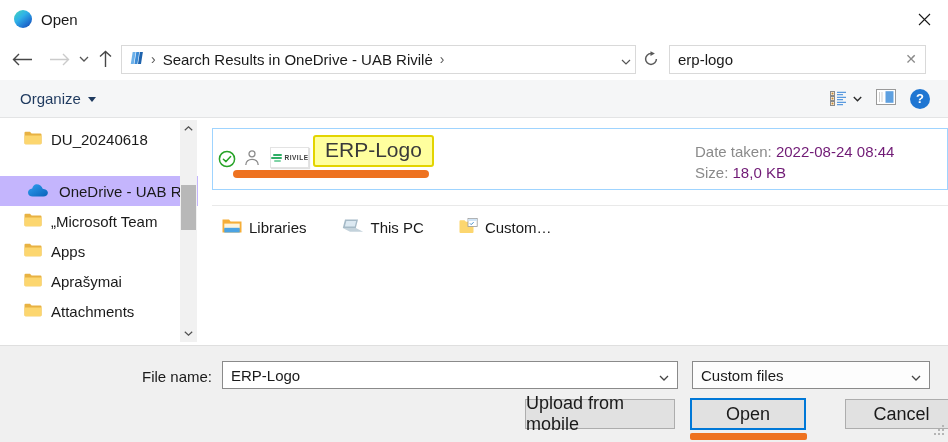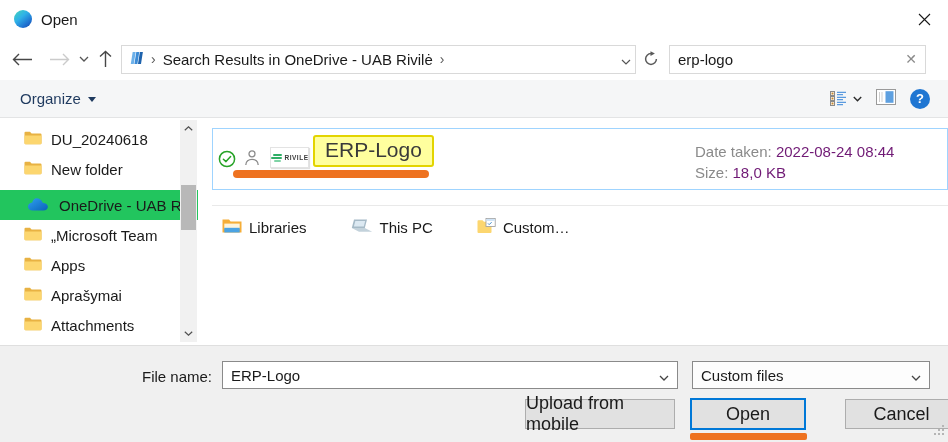--- a/index.html
+++ b/index.html
@@ -47,21 +47,21 @@
   .cmd-right { margin-left: auto; display: flex; align-items: center; gap: 14px; }
   .view-group { display: flex; align-items: center; gap: 6px; }
   .help-btn { width: 20px; height: 20px; border-radius: 50%; background: #1f76d2; color: #fff;
     font-size: 13px; font-weight: bold; display: flex; align-items: center; justify-content: center; }
 
   
   .content { height: 227px; display: flex; background: #fff; }
   .sidebar { width: 198px; position: relative; overflow: hidden; padding-top: 6px; flex: none; }
   .side-item { height: 30px; display: flex; align-items: center; gap: 9px; padding-left: 24px; white-space: nowrap; }
   .side-item.drive { padding-left: 27px; }
-  .side-item.selected { background: #22c55e; }
+  .side-item.selected { background: #c4b5fd; margin-top: 16px; }
   .side-gap { height: 6px; }
   .scrollbar { position: absolute; top: 2px; right: 1px; bottom: 3px; width: 17px; background: #f1f1f1; }
   .sb-btn { height: 17px; display: flex; align-items: center; justify-content: center; }
   .sb-thumb { position: absolute; left: 1px; right: 1px; top: 65px; height: 45px; background: #b8b8b8; }
   .sb-down { position: absolute; bottom: 0; left: 0; right: 0; }
 
   .main { flex: 1; position: relative; background: #fff; }
   .file-item { position: absolute; left: 14px; right: 0; top: 10px; height: 62px; border: 1px solid #9fd4ff; }
   .check-ico { position: absolute; left: 5px; top: 21px; }
   .person-ico { position: absolute; left: 31px; top: 20px; }
@@ -75,21 +75,21 @@
   .logo-word { font-size: 6.5px; font-weight: bold; letter-spacing: .5px; color: #3a3a3a; }
   .name-hl { position: absolute; left: 100px; top: 6px; background: #ffff9e; border: 2px solid #e3d400;
     border-radius: 3px; padding: 1px 10px 3px; font-size: 21px; color: #3a3a3a; }
   .orange-bar { position: absolute; left: 20px; top: 41px; width: 196px; height: 8px; background: #ee7220; border-radius: 4px; }
   .item-details { position: absolute; left: 482px; top: 12px; line-height: 21px; white-space: nowrap; }
   .dl { color: #8a8a8a; }
   .dv { color: #701a75; text-align: center; }
 
   .search-again { position: absolute; left: 14px; right: 0; top: 87px; border-top: 1px solid #e9e9e9; }
   .sa-label { color: #8a8a8a; margin: 9px 0 0 9px; }
-  .sa-row { display: flex; align-items: center; gap: 44px; margin: 12px 0 0 10px; }
+  .sa-row { display: flex; align-items: center; gap: 35px; margin: 12px 0 0 10px; }
   .sa-opt { display: flex; align-items: center; gap: 7px; white-space: nowrap; }
 
   
   .footer { height: 97px; background: #f0f0f0; border-top: 1px solid #dfdfdf; position: relative; }
   .fn-label { position: absolute; left: 0; top: 22px; width: 212px; text-align: right; }
   .combo { position: absolute; height: 28px; border: 1px solid #8a8a8a; background: #fff;
     display: flex; align-items: center; padding: 0 8px; }
   .combo input { border: none; outline: none; flex: 1; font: inherit; background: transparent; color: #1a1a1a; }
   .combo .cv { flex: 1; }
   .combo-name { left: 222px; top: 15px; width: 456px; }
@@ -214,27 +214,20 @@
 
   <div class="content">
 
     <div class="sidebar">
       <div class="side-item">
         <span><svg width="18" height="14" viewBox="0 0 18 14">
               <path d="M.5 1.8 Q.5 .7 1.6 .7 H6 L7.6 2.5 H16.4 Q17.5 2.5 17.5 3.6 V12 Q17.5 13.2 16.3 13.2 H1.7 Q.5 13.2 .5 12 Z" fill="#e8b243"></path>
               <path d="M.5 4.4 H17.5 V12 Q17.5 13.2 16.3 13.2 H1.7 Q.5 13.2 .5 12 Z" fill="#fcd66f"></path>
             </svg></span>
         <span>DU_20240618</span>
-      </div>
-      <div class="side-item">
-        <span><svg width="18" height="14" viewBox="0 0 18 14">
-              <path d="M.5 1.8 Q.5 .7 1.6 .7 H6 L7.6 2.5 H16.4 Q17.5 2.5 17.5 3.6 V12 Q17.5 13.2 16.3 13.2 H1.7 Q.5 13.2 .5 12 Z" fill="#e8b243"></path>
-              <path d="M.5 4.4 H17.5 V12 Q17.5 13.2 16.3 13.2 H1.7 Q.5 13.2 .5 12 Z" fill="#fcd66f"></path>
-            </svg></span>
-        <span>New folder</span>
       </div>
       <div class="side-gap"></div>
       <div class="side-item drive selected">
         <span><svg width="23" height="14" viewBox="0 0 23 14">
               <defs>
                 <linearGradient id="od" x1="0" y1="0" x2="1" y2="1">
                   <stop offset="0" stop-color="#2f9ff0"></stop>
                   <stop offset="1" stop-color="#0a62b9"></stop>
                 </linearGradient>
               </defs>

